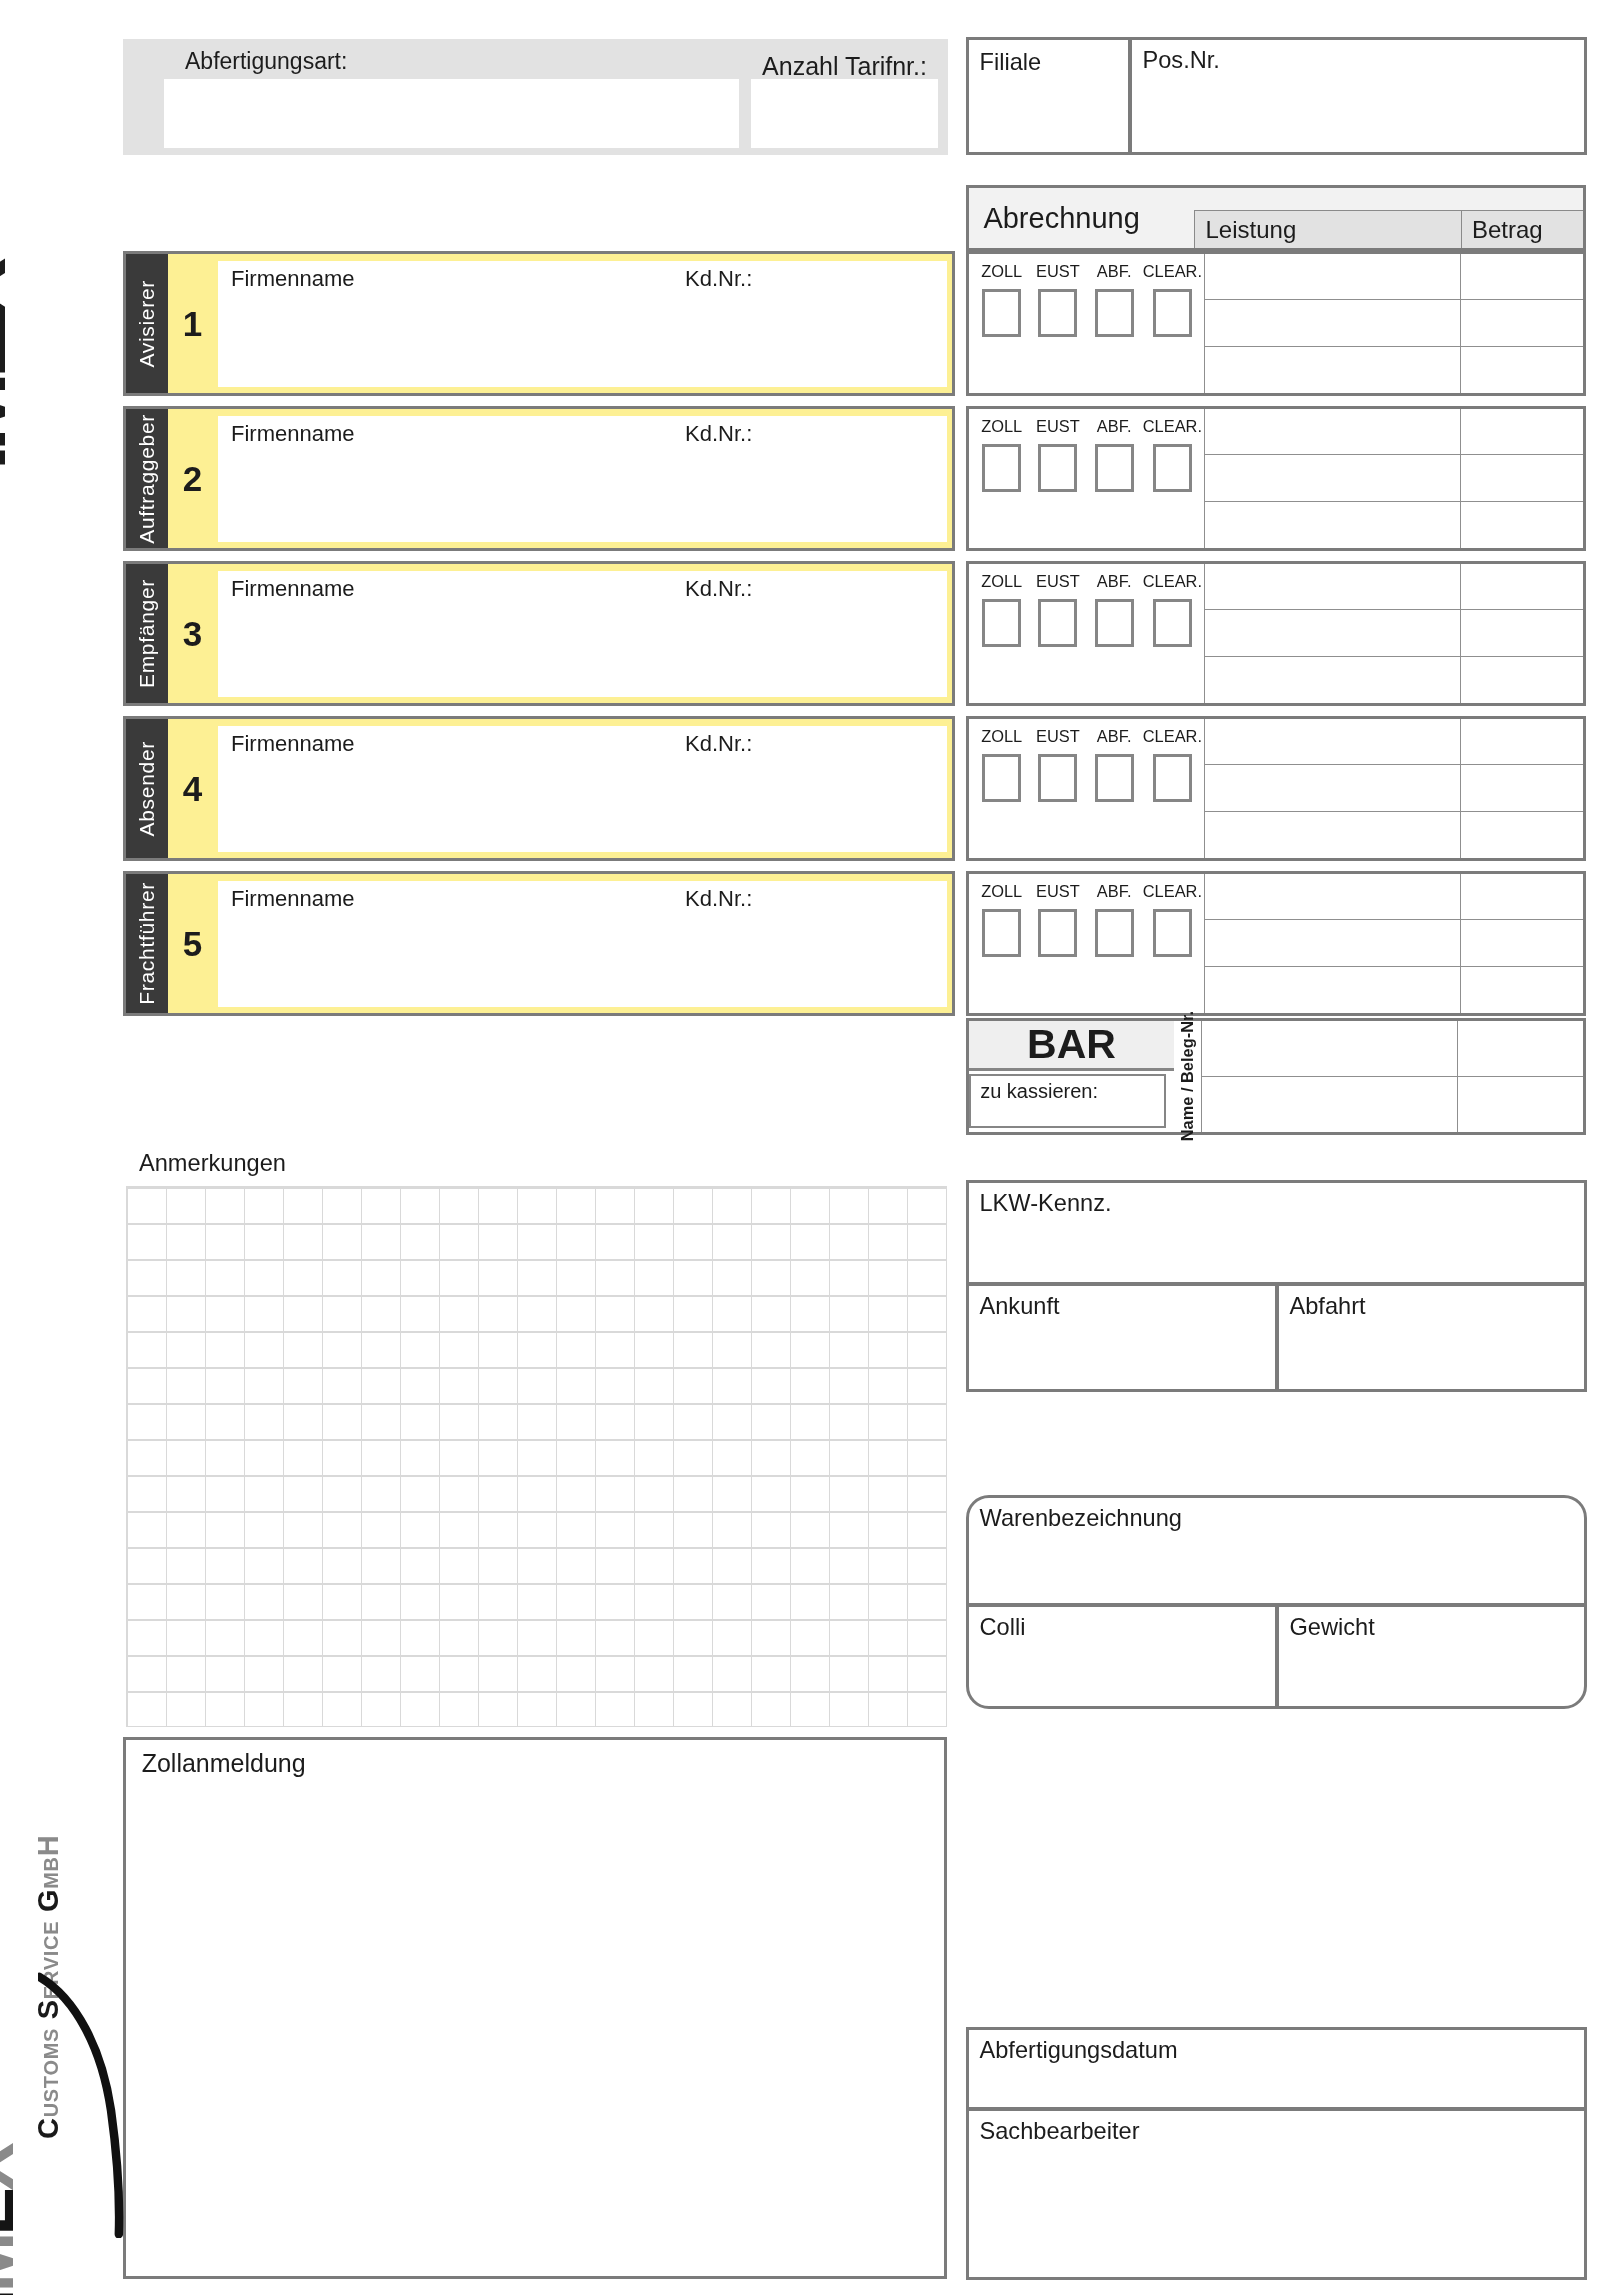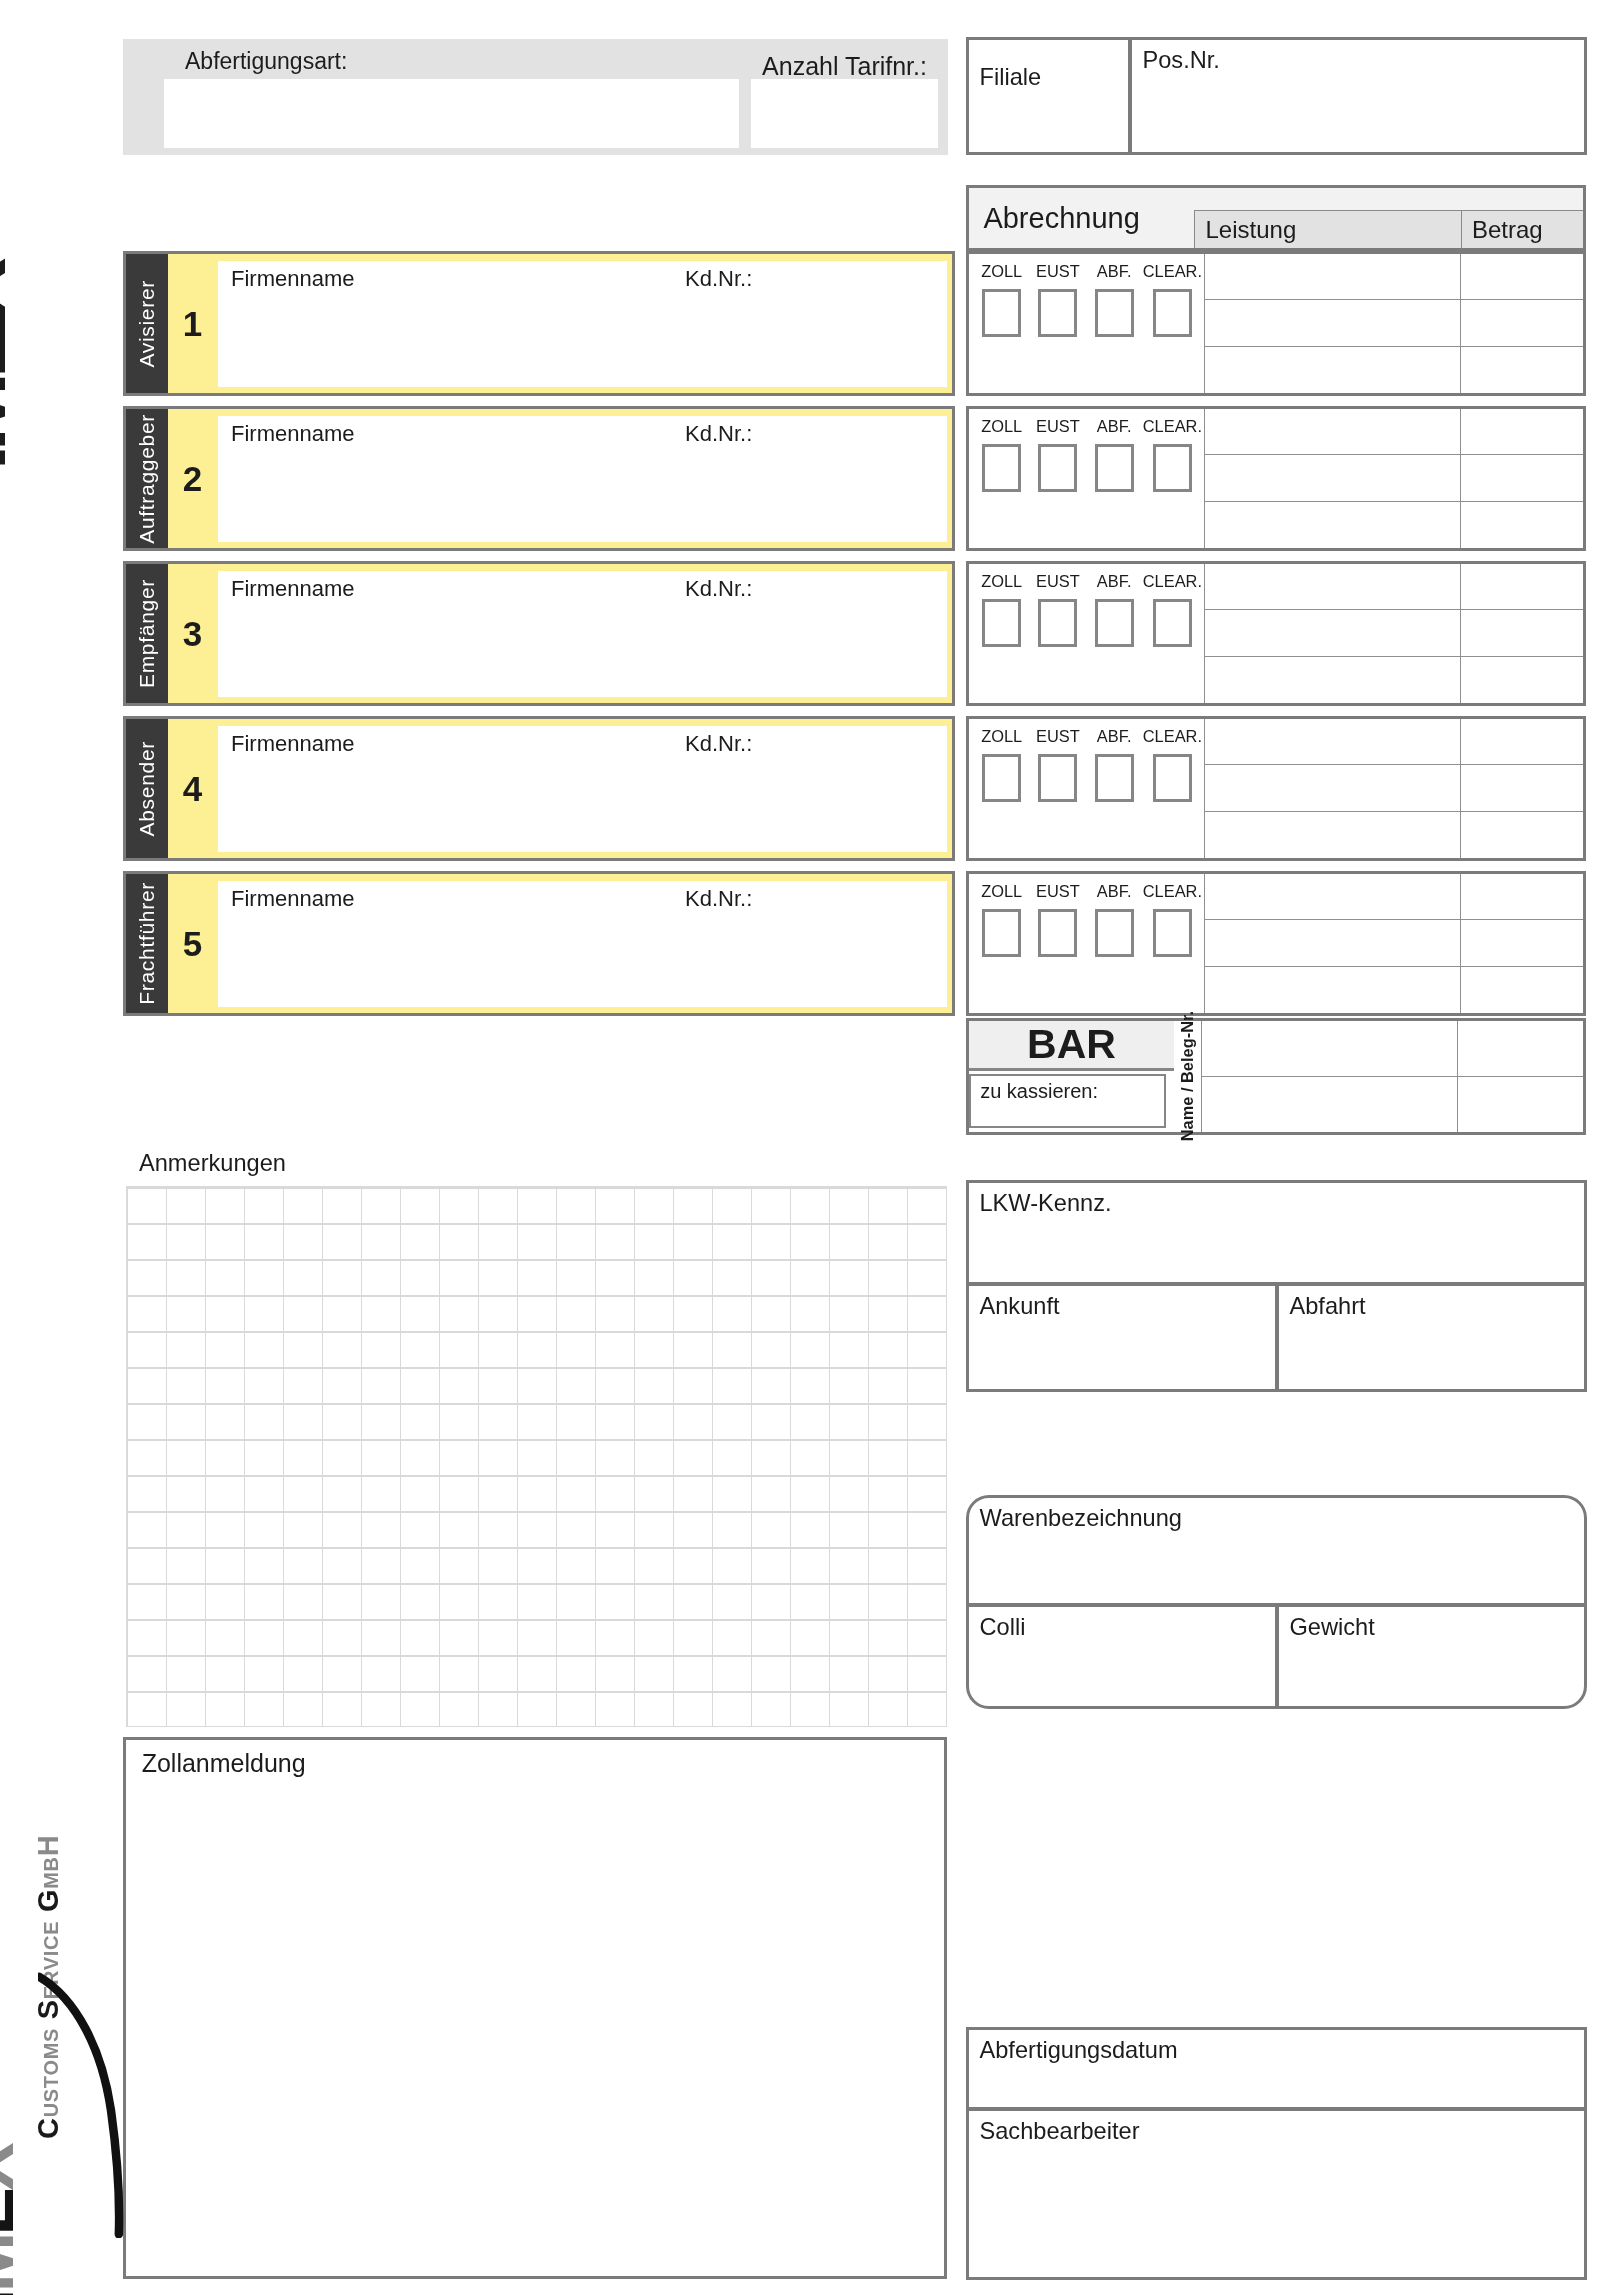--- a/index.html
+++ b/index.html
@@ -82,21 +82,21 @@
 
   <div class="abs topband" style="left:123px;top:39px;width:825px;height:116px;">
     <div class="abs lbl" style="left:62px;top:9.2px;font-size:23px;">Abfertigungsart:</div>
     <div class="abs whitebox" style="left:41px;top:40px;width:575px;height:69px;"></div>
     <div class="abs lbl" style="left:628px;top:13px;width:187px;font-size:25px;text-align:center;">Anzahl Tarifnr.:</div>
     <div class="abs whitebox" style="left:628px;top:40px;width:187px;height:69px;"></div>
   </div>
 
   <div class="abs gbox" style="left:966px;top:37px;width:621px;height:118px;">
     <div class="divv" style="left:159px;"></div>
-    <div class="abs" style="left:0;top:17px;width:159px;bottom:0;">
+    <div class="abs" style="left:0;top:2px;width:159px;bottom:0;">
       <div class="boxlabel">Filiale</div>
     </div>
     <div class="abs" style="left:163px;top:0;right:0;bottom:0;">
       <div class="boxlabel">Pos.Nr.</div>
     </div>
   </div>
 
   <div class="abs abrhead" style="left:966px;top:185px;width:620px;height:66px;">
     <div class="title">Abrechnung</div>
     <div class="hband">

